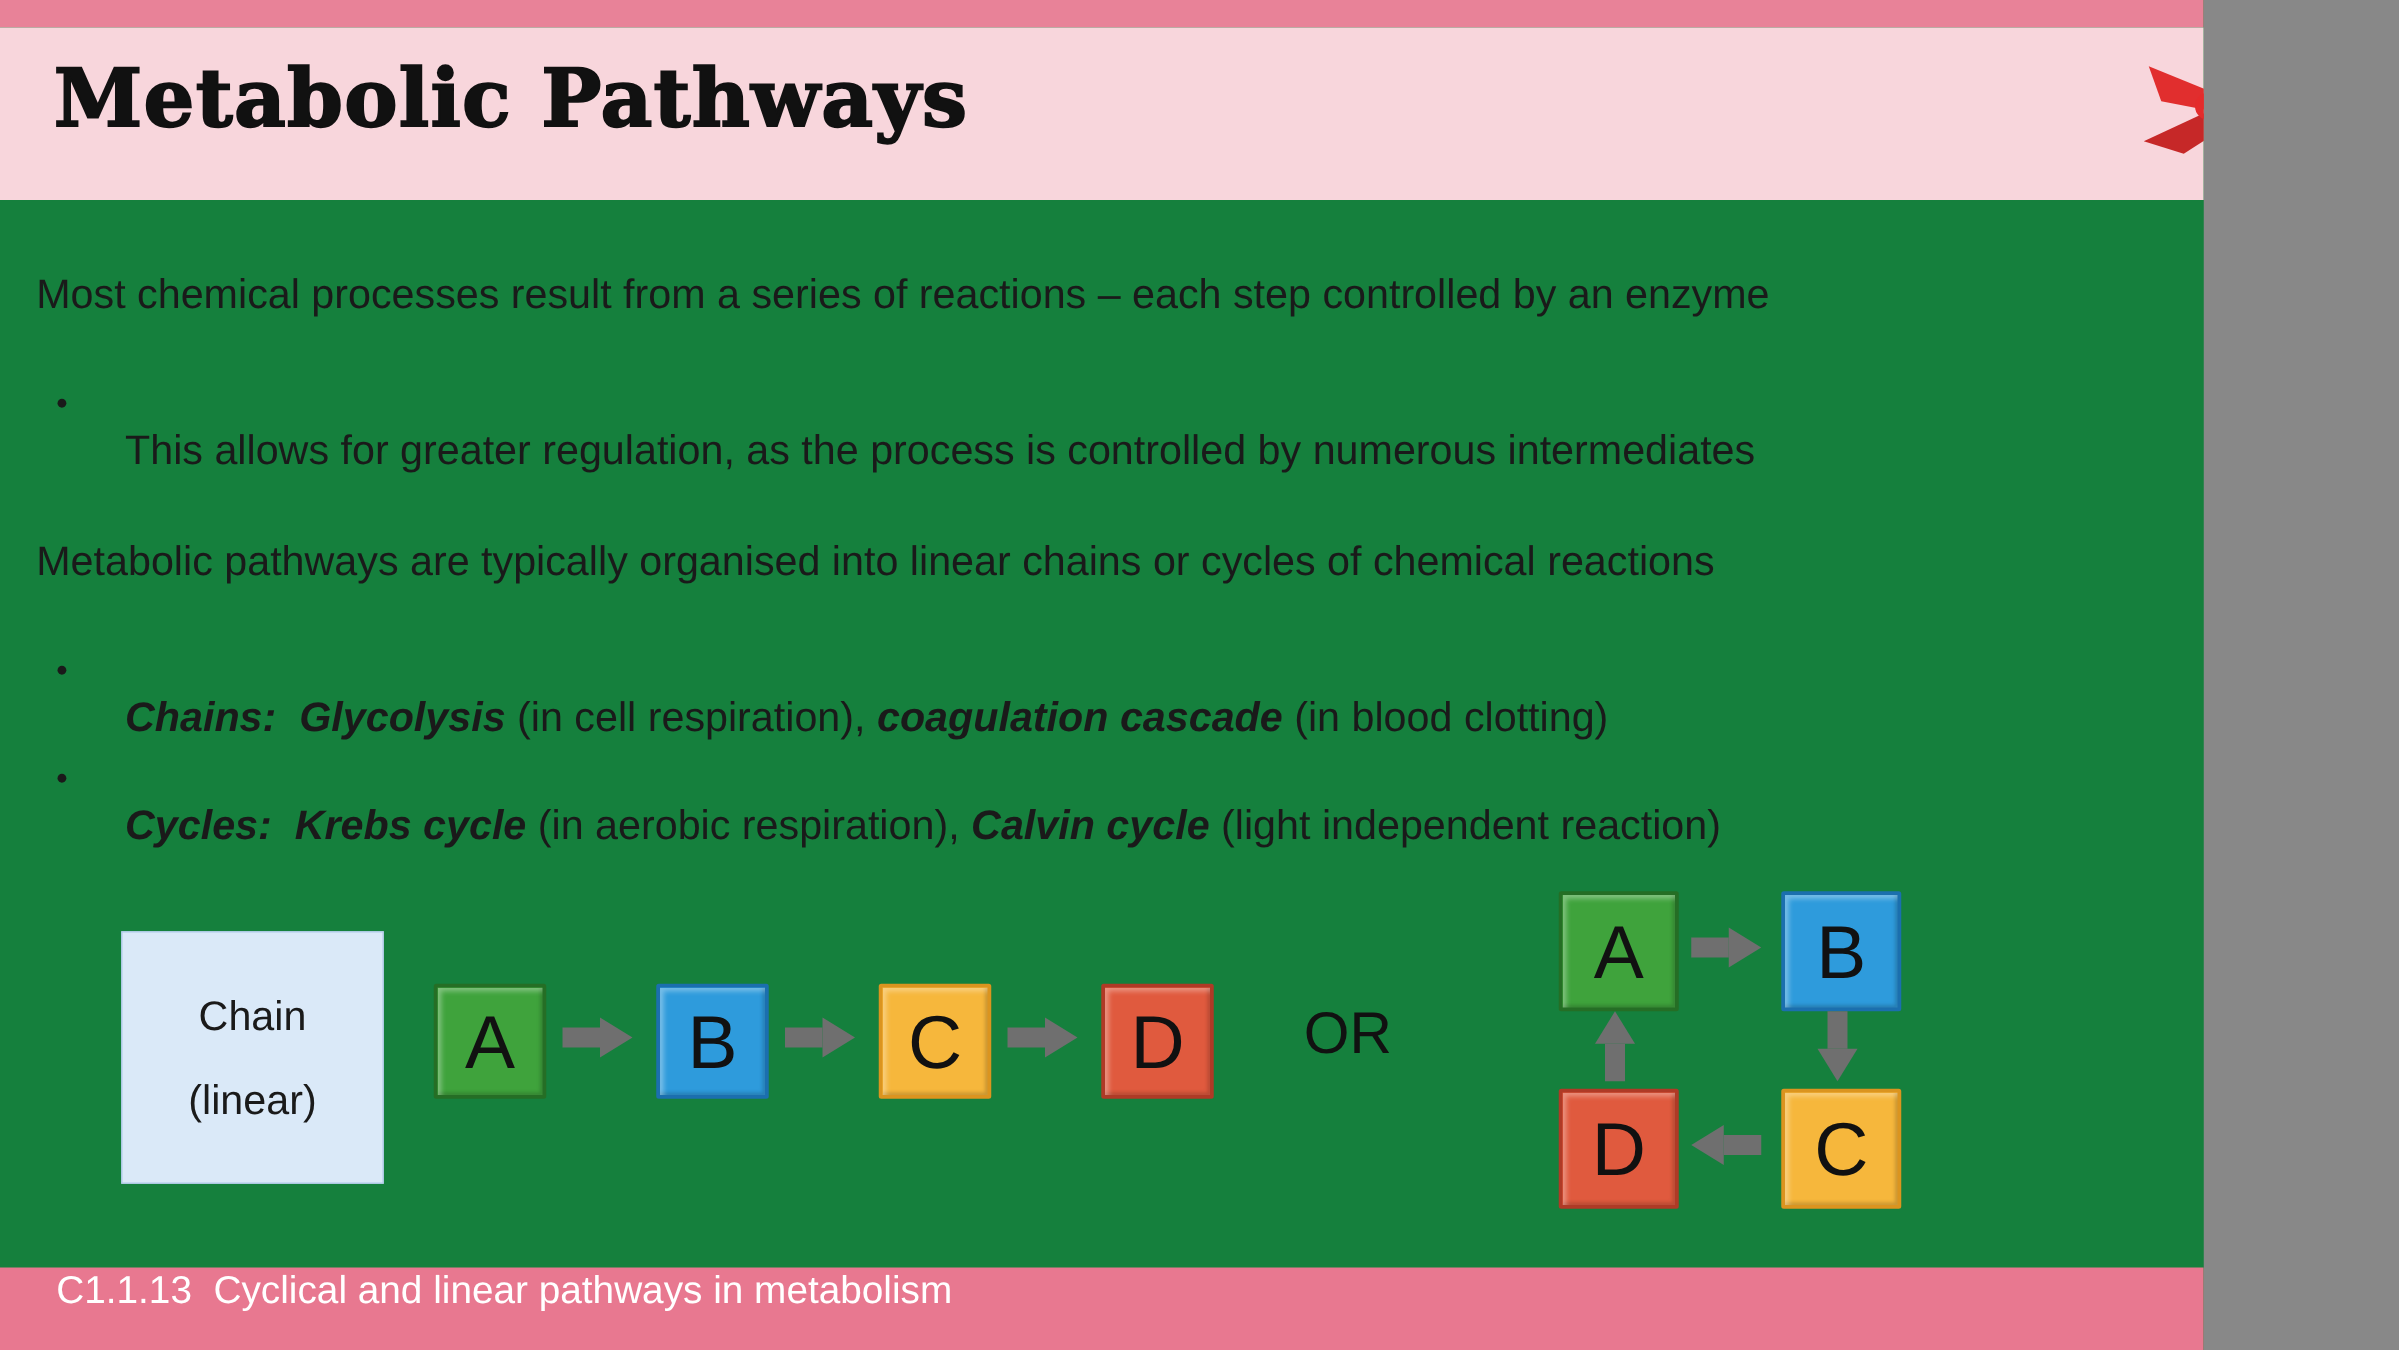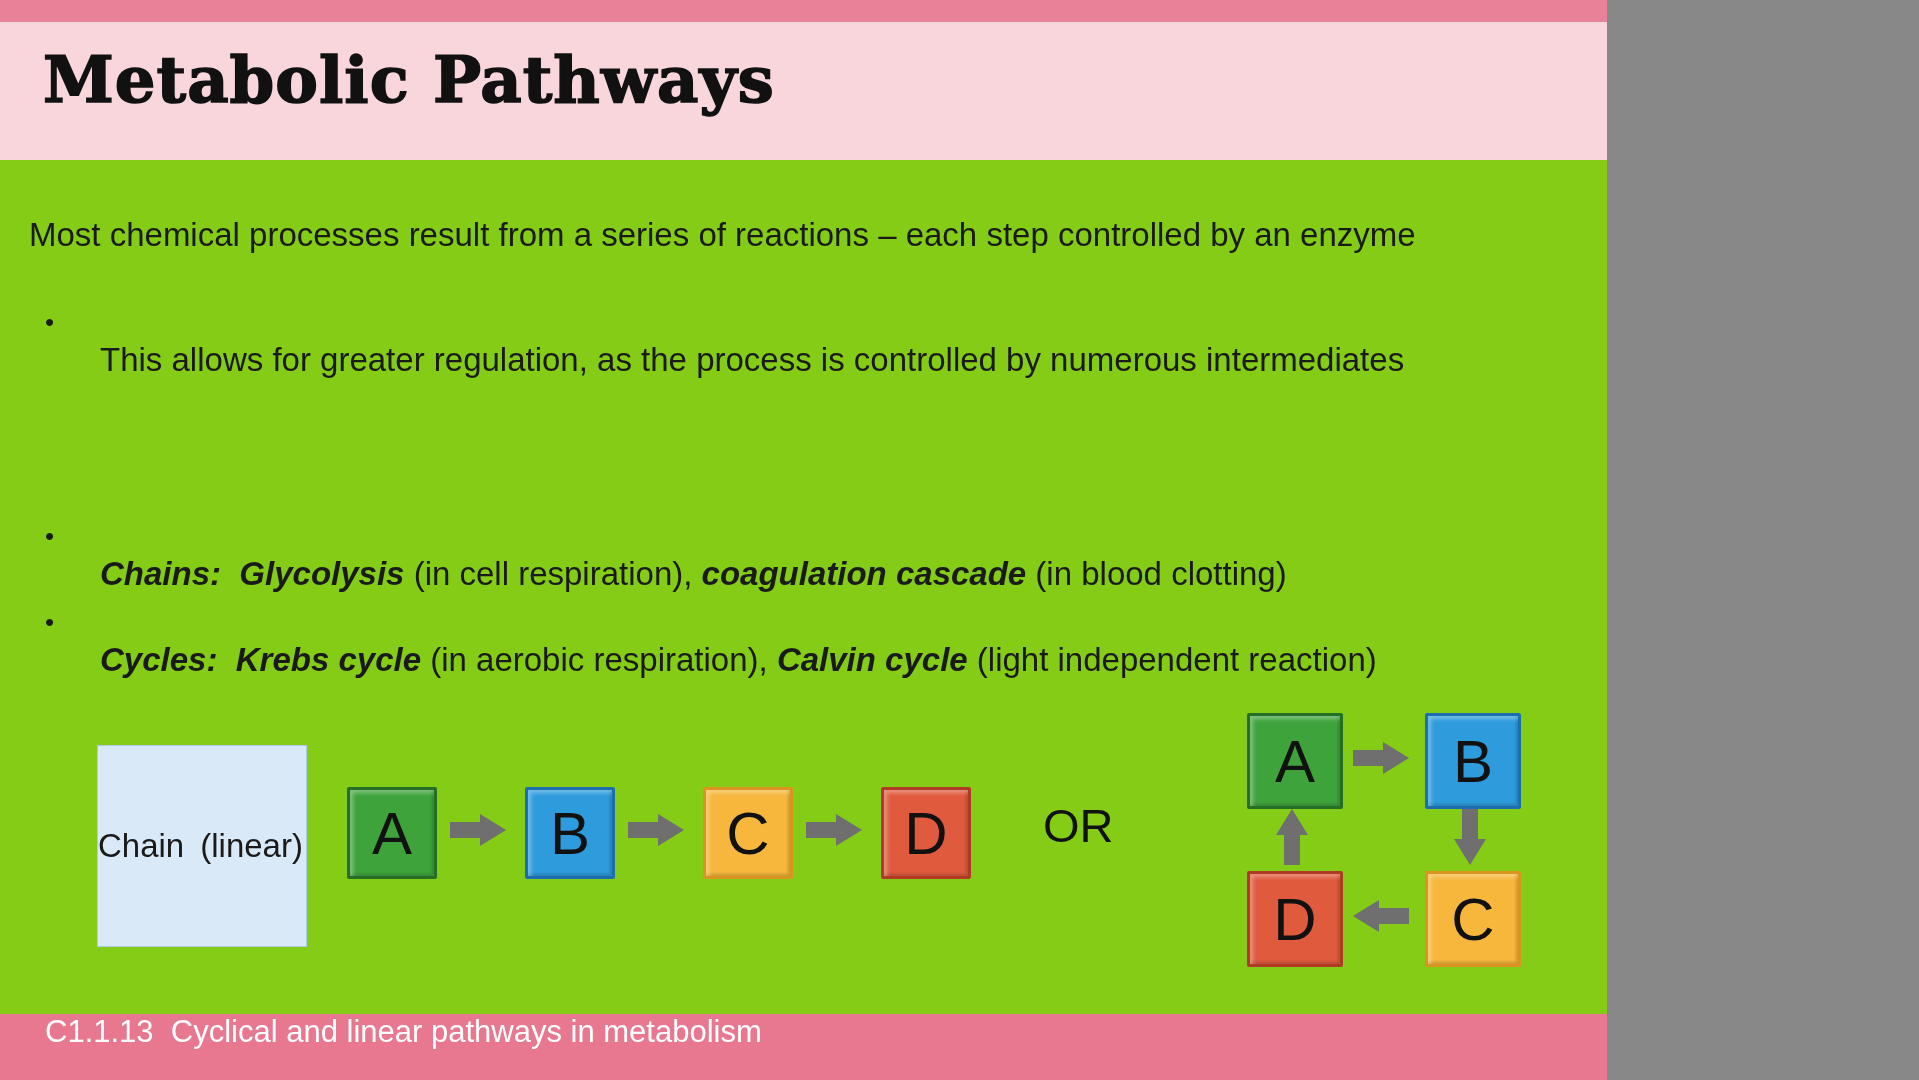--- a/index.html
+++ b/index.html
@@ -1,38 +1,38 @@
 <!DOCTYPE html>
 <html><head>
 <meta charset="utf-8">
 <style>
   html,body { margin:0; padding:0; background:#888; }
   .slide {
-    position:relative; width:1567px; height:1080px; overflow:hidden;
-    background:#84cc16; font-family:"Liberation Sans", sans-serif; color:#1A1A1A;padding-left:40px;
+    position:relative; width:1763px; height:1080px; overflow:hidden;
+    background:#15803d; font-family:"Liberation Sans", sans-serif; color:#1A1A1A;
   }
   
   .top-strip { position:absolute; left:0; top:0; width:100%; height:22px; background:#E88298; }
   .header-band { position:absolute; left:0; top:22px; width:100%; height:138px; background:#F8D6DC; }
   .page-title {
     position:absolute; left:43px; top:48px; font-family:"DejaVu Serif", serif;
     font-weight:900; font-size:64px; line-height:1; color:#111;
     -webkit-text-stroke:1.6px #111; letter-spacing:1px;
   }
   .logo { position:absolute; left:1713px; top:25px; width:172px; height:130px; }
   
   .textline { position:absolute; left:29px; font-size:33px; line-height:1.25; white-space:pre-wrap; }
   .bullet-line { position:absolute; left:45px; display:flex; font-size:33px; line-height:1.25; }
   .bullet-dot { width:55px; font-size:26px; padding-top:4px; }
   .line-text { white-space:pre-wrap;margin-top:37px; }
   .b700 { font-weight:700;font-style:italic; }
   
   .side-label {
-    position:absolute; display:flex; flex-direction:row; align-items:center;
-    justify-content:flex-start; gap:16px; font-size:33px; text-align:center;
+    position:absolute; display:flex; flex-direction:column; align-items:center;
+    justify-content:center; gap:29px; font-size:33px; text-align:center;
   }
   .chain-label { left:97px; top:745px; width:208px; height:200px;
     background:#DAE9F8; border:1px solid #ADC9E9; }
   .cycle-label { left:1588px; top:743px; width:235px; height:199px;
     background:#DDF2C3; border:2px solid #A5CD85; }
   
   .node {
     position:absolute; display:flex; align-items:center; justify-content:center;
     font-size:60px; font-weight:500; color:#111; border-radius:2px;
     box-shadow: inset 3px 3px 4px rgba(255,255,255,.35), inset -2px -2px 3px rgba(0,0,0,.18);
@@ -97,20 +97,21 @@
     </g>
   </svg>
 
   <div class="textline" style="top:214px;">Most chemical processes result from a series of reactions – each step controlled by an enzyme</div>
 
   <div class="bullet-line" style="top:302px;">
     <span class="bullet-dot">•</span>
     <span class="line-text">This allows for greater regulation, as the process is controlled by numerous intermediates</span>
   </div>
 
+  <div class="textline" style="top:428px;">Metabolic pathways are typically organised into linear chains or cycles of chemical reactions</div>
 
   <div class="bullet-line" style="top:516px;">
     <span class="bullet-dot">•</span>
     <span class="line-text"><span class="b700">Chains:</span><span>  </span><span class="b700">Glycolysis</span><span> (in cell respiration), </span><span class="b700">coagulation cascade</span><span> (in blood clotting)</span></span>
   </div>
 
   <div class="bullet-line" style="top:602px;">
     <span class="bullet-dot">•</span>
     <span class="line-text"><span class="b700">Cycles:</span><span>  </span><span class="b700">Krebs cycle</span><span> (in aerobic respiration), </span><span class="b700">Calvin cycle</span><span> (light independent reaction)</span></span>
   </div>

